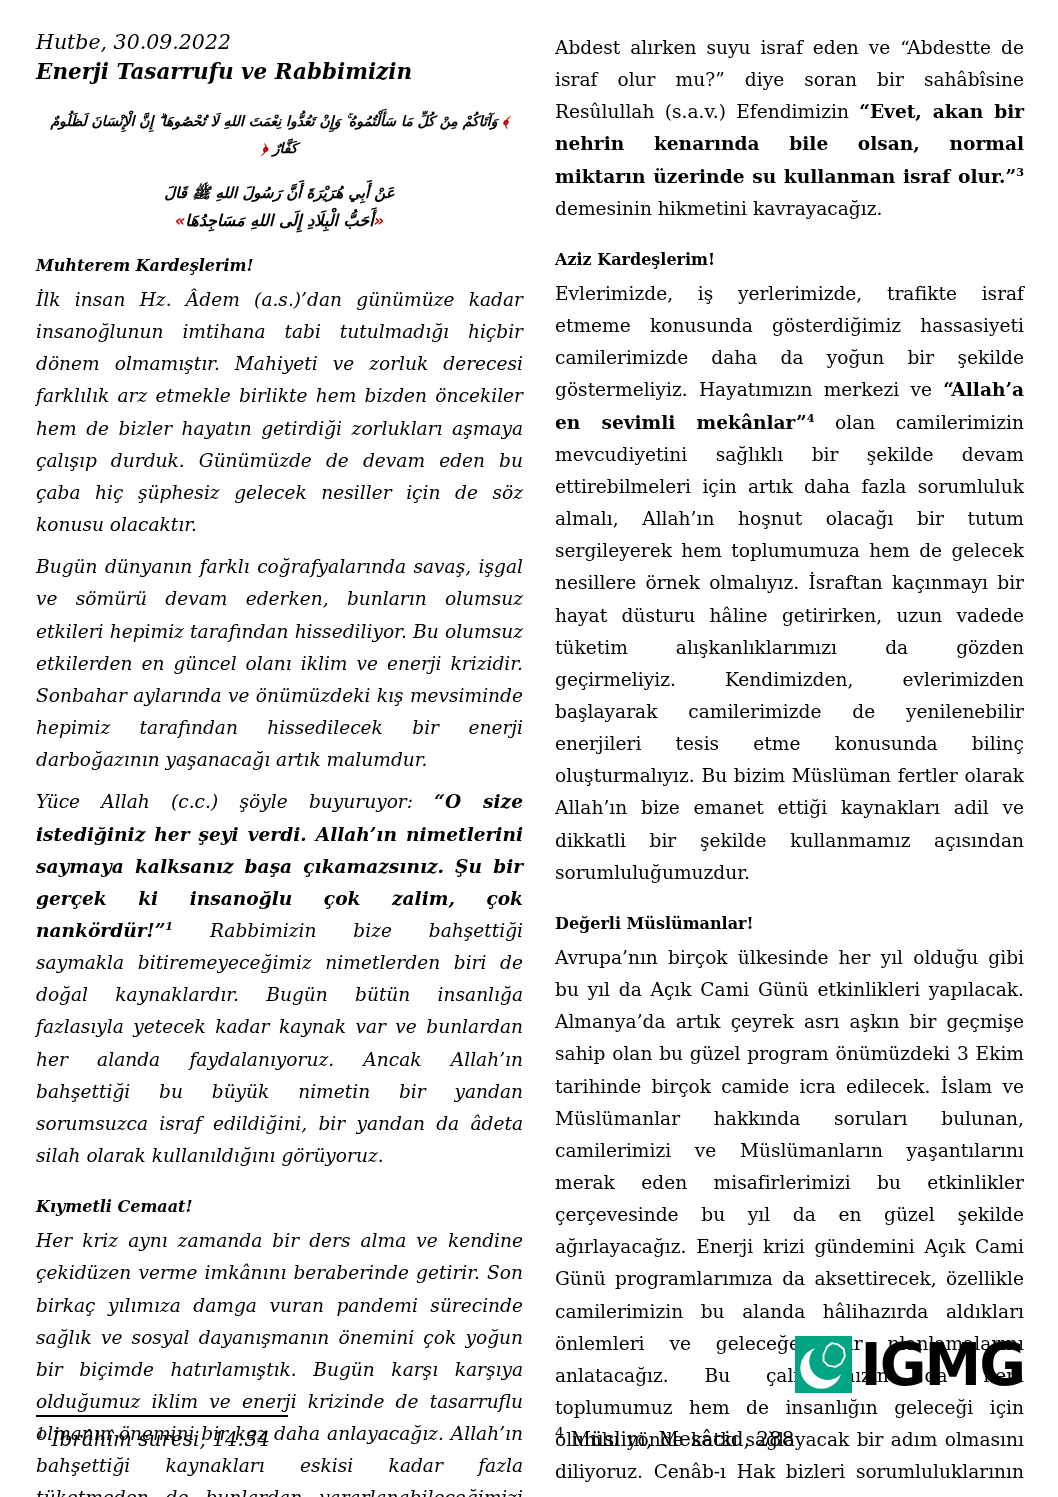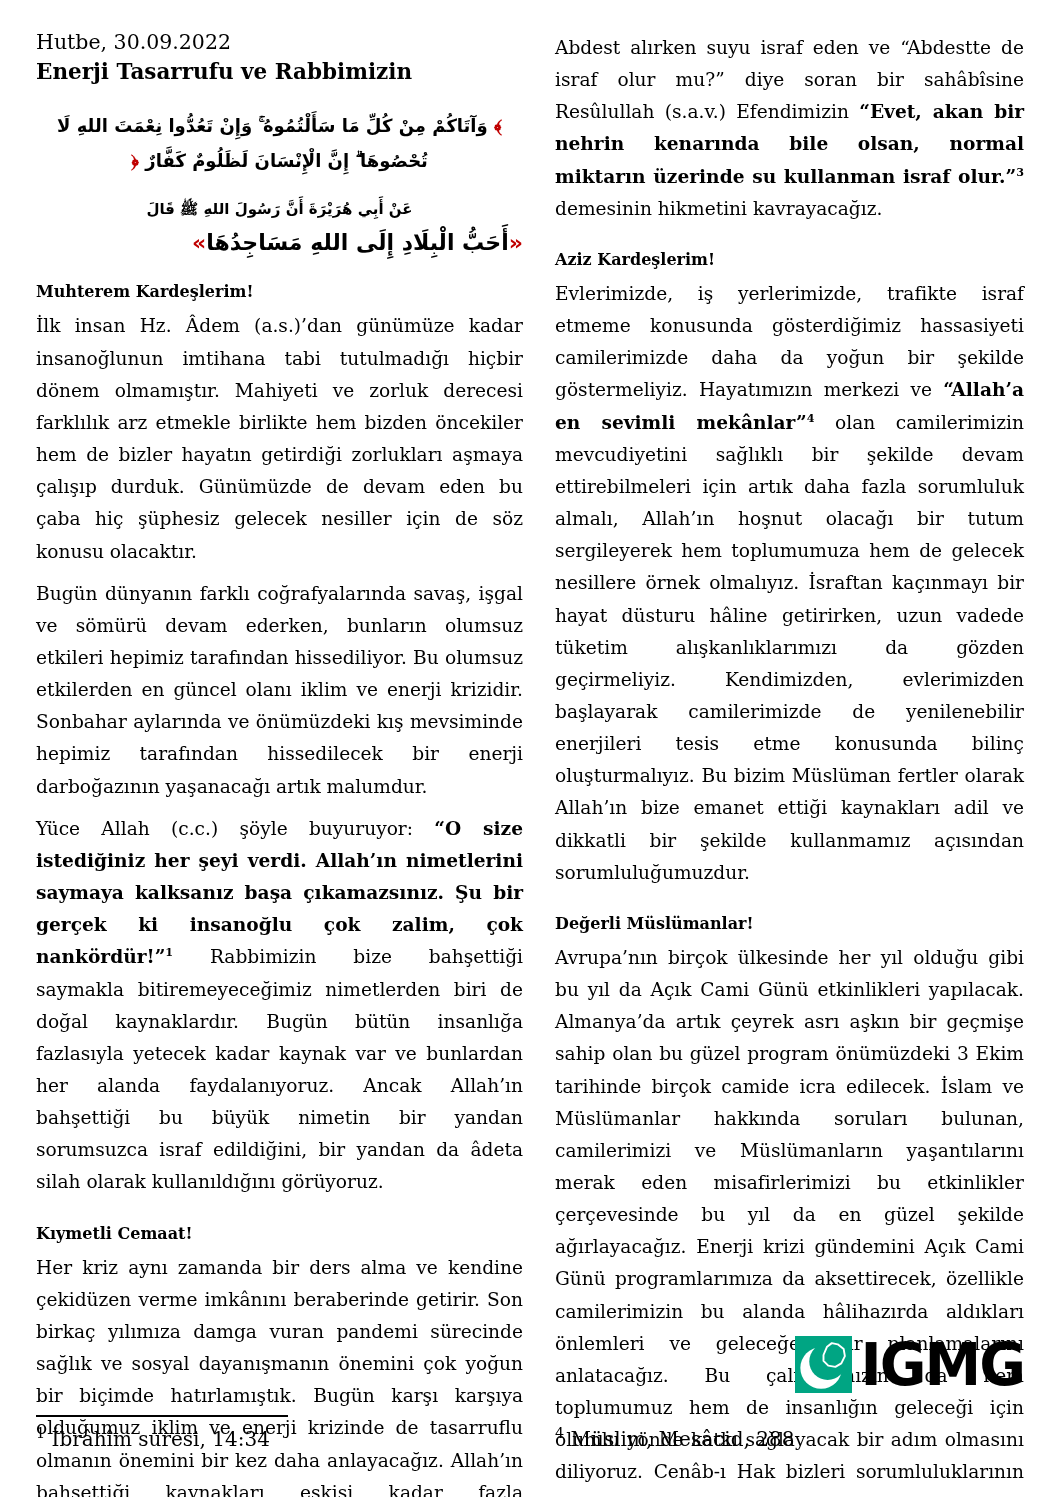--- a/index.html
+++ b/index.html
@@ -4,33 +4,33 @@
 <style>
   * { box-sizing: border-box; margin: 0; padding: 0; }
   html, body { background: #ffffff; }
   .page {
     width: 1058px; height: 1497px; position: relative;
     background: #ffffff; color: #000;
     font-family: "DejaVu Serif", "Liberation Serif", serif;
     overflow: hidden;
   }
   .col { position: absolute; top: 30px; height: 1447px; }
-  .col-left  { left: 36px;  width: 487px; }
+  .col-left  { left: 36px;  width: 487px; font-style: italic; }
   .col-right { left: 555px; width: 469px; }
 
   .kicker { font-size: 20.5px; line-height: 1.25; }
   .doc-title { font-size: 21.5px; font-weight: bold; margin-top: 3px; }
 
   .arabic-block { text-align: center; direction: rtl;
     font-family: "DejaVu Sans", "Liberation Sans", sans-serif; }
-  .arabic-verse { font-size: 18px; font-weight: bold; line-height: 1.95;
+  .arabic-verse { font-size: 14px; font-weight: bold; line-height: 1.95;
     margin: 24px 6px 0; }
   .arabic-hadith-intro { font-size: 15px; font-weight: bold; line-height: 1.8;
     margin-top: 18px; }
-  .arabic-hadith-quote { font-size: 22px; font-weight: bold; line-height: 1.8; text-align: right; }
+  .arabic-hadith-quote { font-size: 16px; font-weight: bold; line-height: 1.8; }
 
   .sec-heading { font-size: 16px; font-weight: bold; margin: 25px 0 9px; }
   .first-heading { margin-top: 20px; }
   p.body { font-size: 18.6px; line-height: 1.73; text-align: justify;
     margin-bottom: 10px; }
   sup { font-size: 0.6em; line-height: 0; }
 
   .footnotes { position: absolute; bottom: 22px; left: 0; right: 0;
     font-size: 20px; line-height: 1.55; }
   .fn-rule { width: 252px; border-top: 2.5px solid #000; margin-bottom: 7px; }

